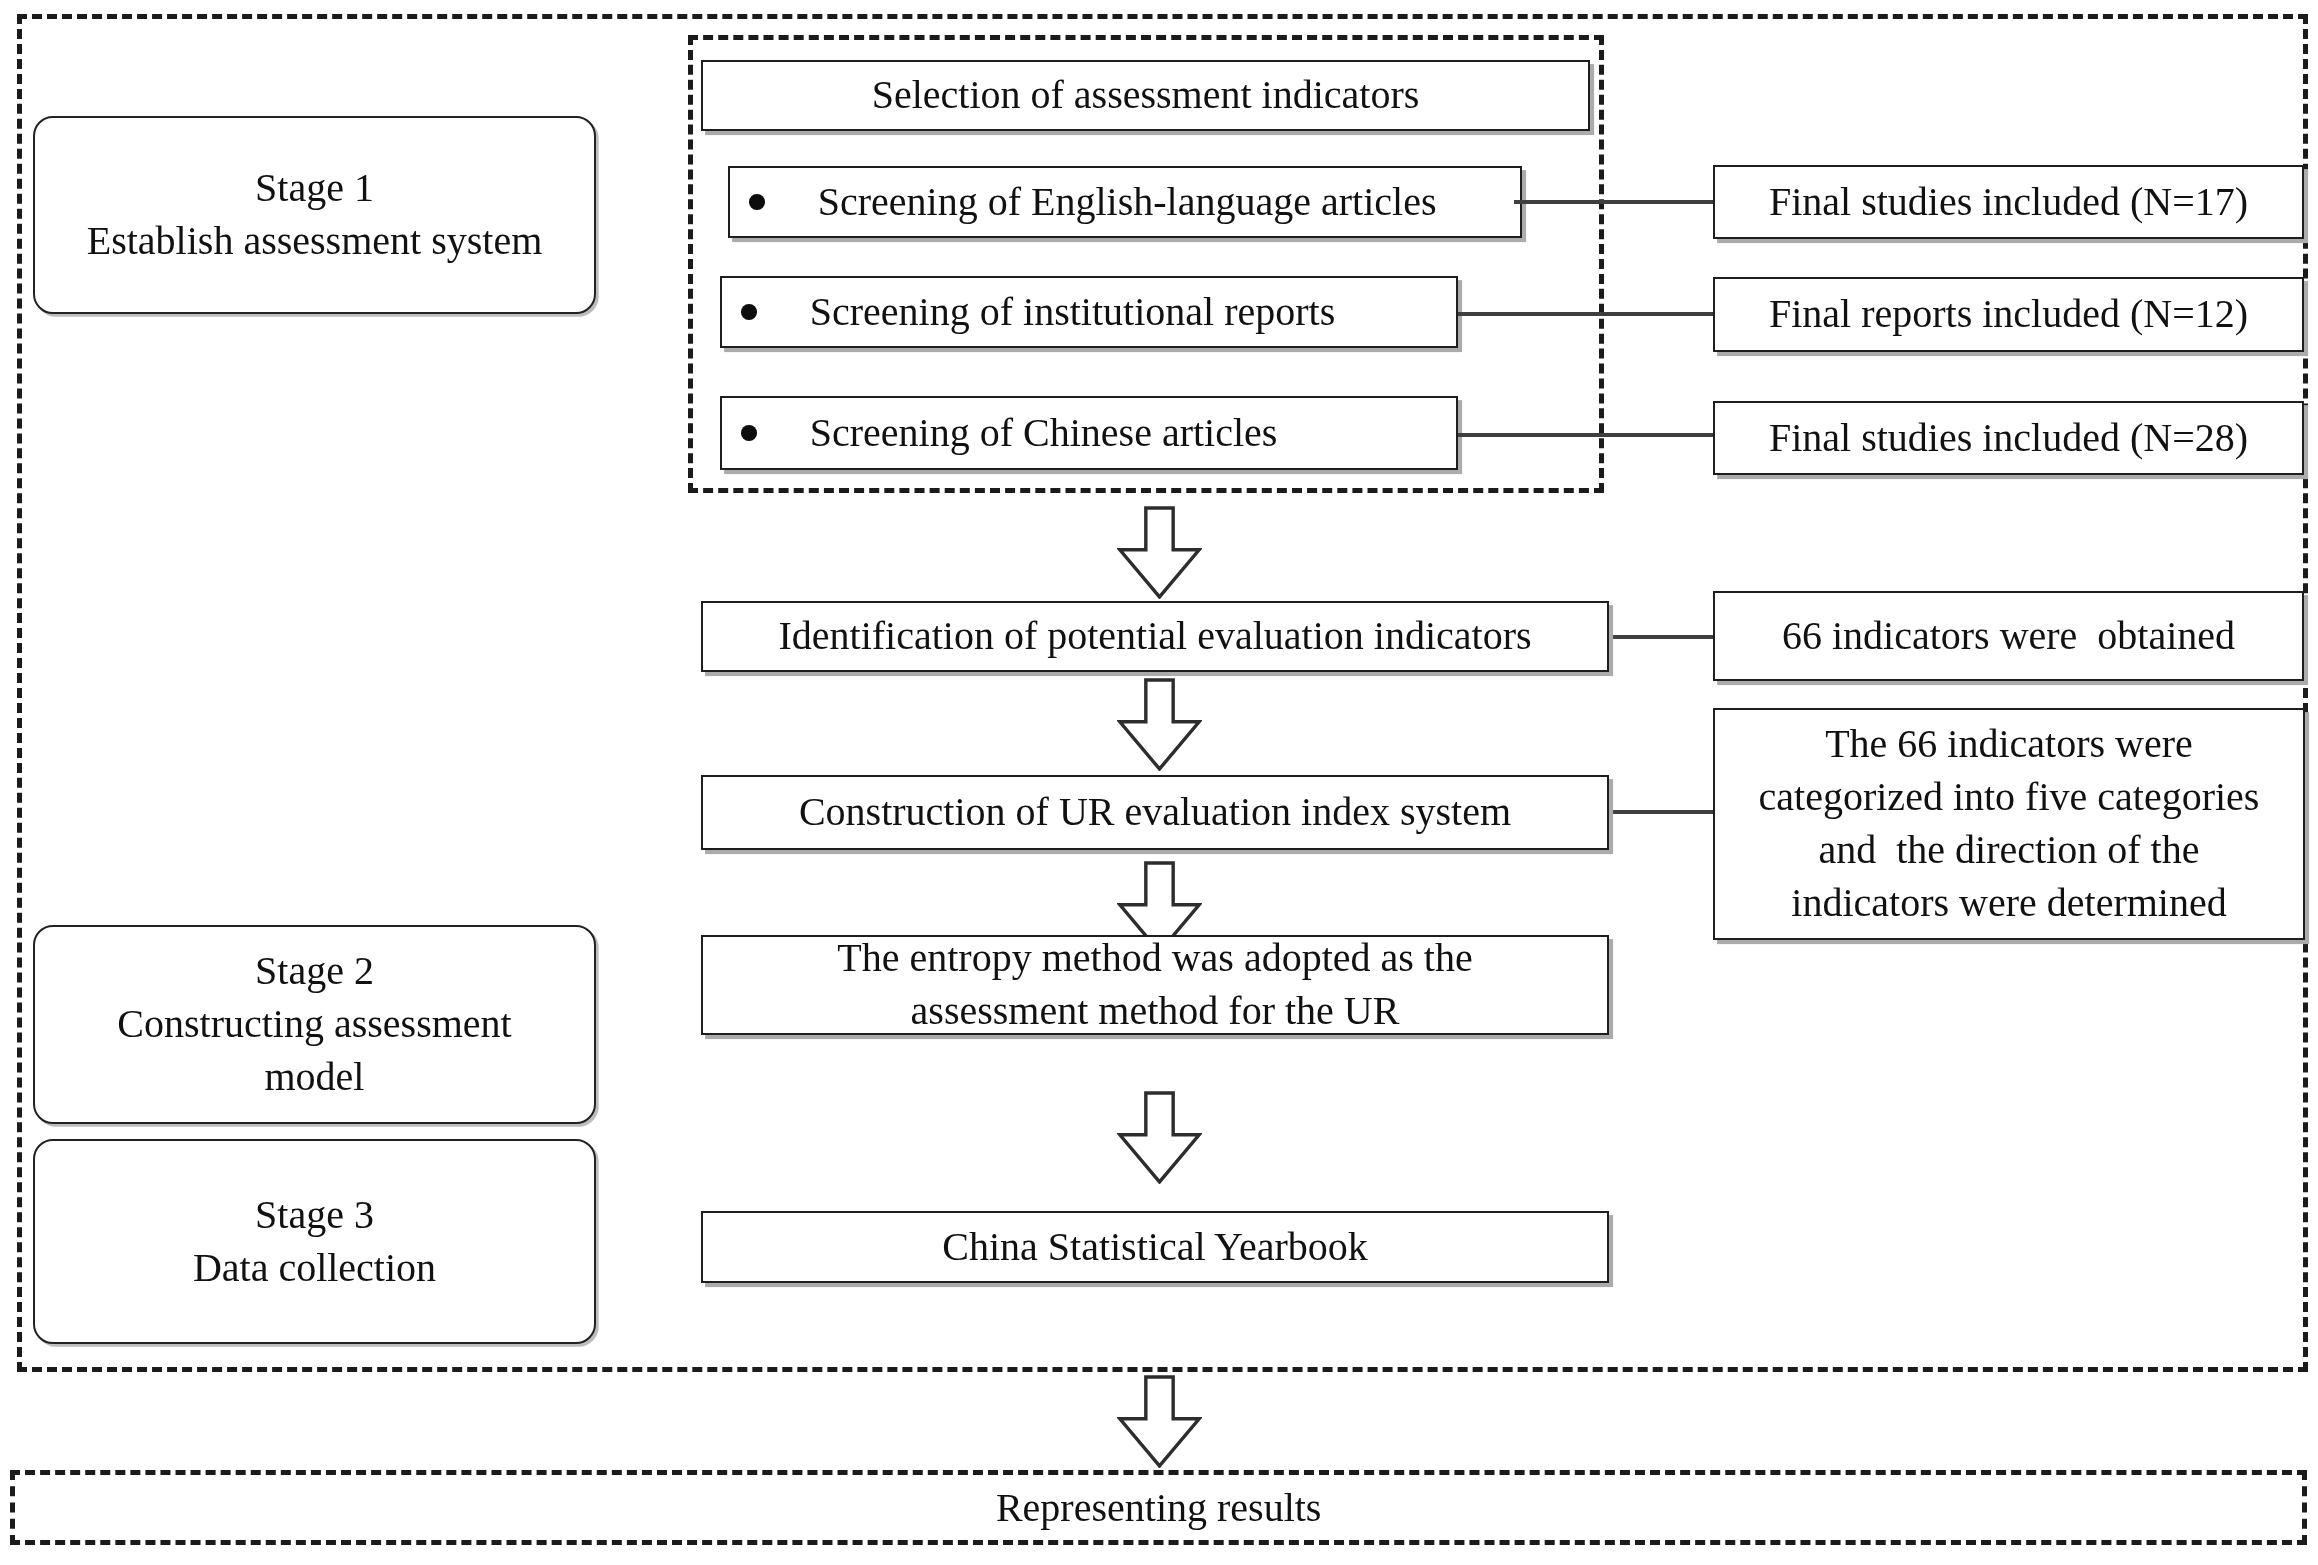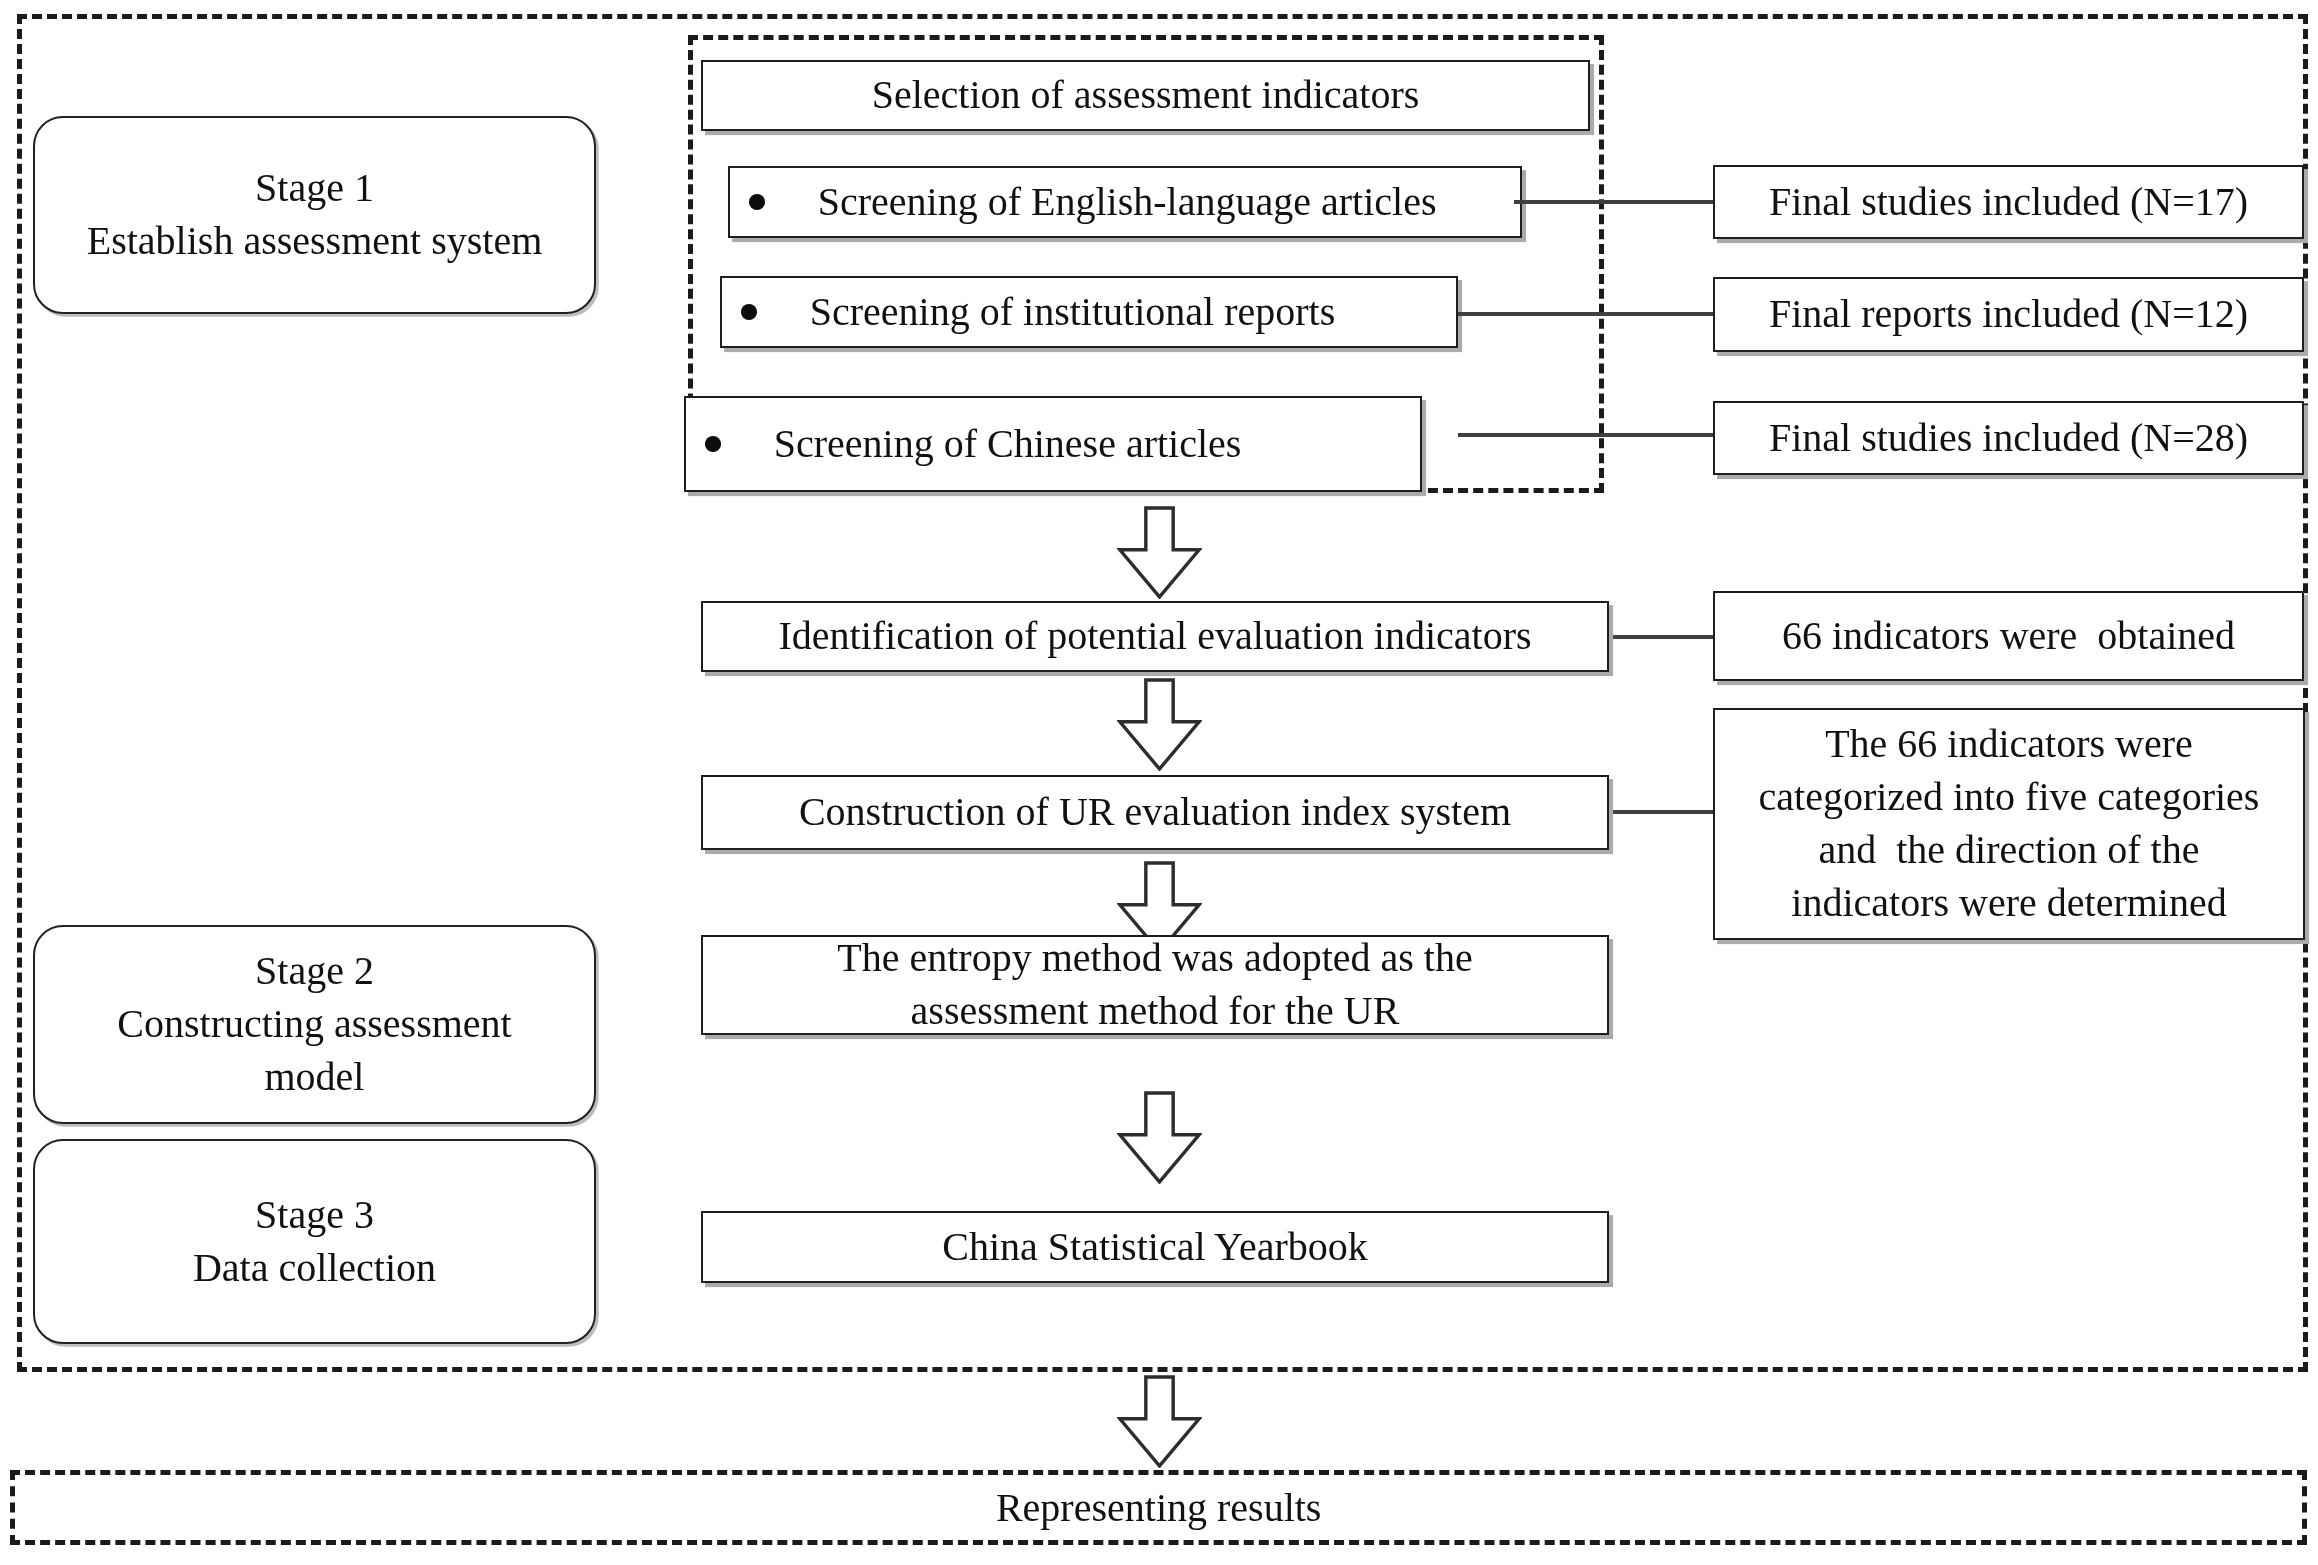--- a/index.html
+++ b/index.html
@@ -25,21 +25,21 @@
     box-sizing: border-box;
     display: flex;
     align-items: center;
     justify-content: center;
     text-align: center;
     font-size: 40px;
     line-height: 1.32;
   }
   .box .txt { white-space: pre-wrap; width: 100%; }
   .rounded {
-    border-radius: 30px;
+    border-radius: 20px;
     border: 2.7px solid #222222;
     box-shadow: 2.7px 2.7px 0 #bdbdbd;
   }
   .bulletbox { justify-content: flex-start; text-align: left; padding-left: 15px; }
   .bulletbox .txt { width: auto; }
   .dot {
     width: 15.7px; height: 15.7px; border-radius: 50%;
     background: #0d0d0d; flex: 0 0 auto; margin-right: 53px; margin-left: 4.1px;
   }
   .connector { position: absolute; height: 4.1px; background: #3f3f3f; }
@@ -82,21 +82,21 @@
   <div class="box bulletbox" style="left:720px; top:166px; width:794px; height:72px;margin-left:8px;">
     <span class="dot"></span>
     <span class="txt">Screening of English-language articles</span>
   </div>
 
   <div class="box bulletbox" style="left:720px; top:276px; width:738px; height:72px;">
     <span class="dot"></span>
     <span class="txt">Screening of institutional reports</span>
   </div>
 
-  <div class="box bulletbox" style="left:684px; top:396px; width:738px; height:96px;">
+  <div class="box bulletbox" style="left:720px; top:396px; width:738px; height:74px;">
     <span class="dot"></span>
     <span class="txt">Screening of Chinese articles</span>
   </div>
 
   <div class="box" style="left:1713px; top:165px; width:591px; height:74px;">
     <span class="txt">Final studies included (N=17)</span>
   </div>
 
   <div class="box" style="left:1713px; top:277px; width:591px; height:75px;">
     <span class="txt">Final reports included (N=12)</span>

